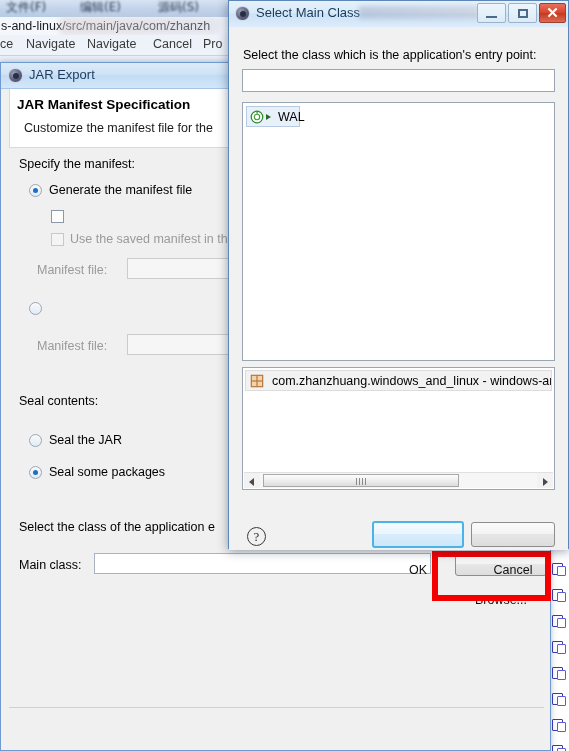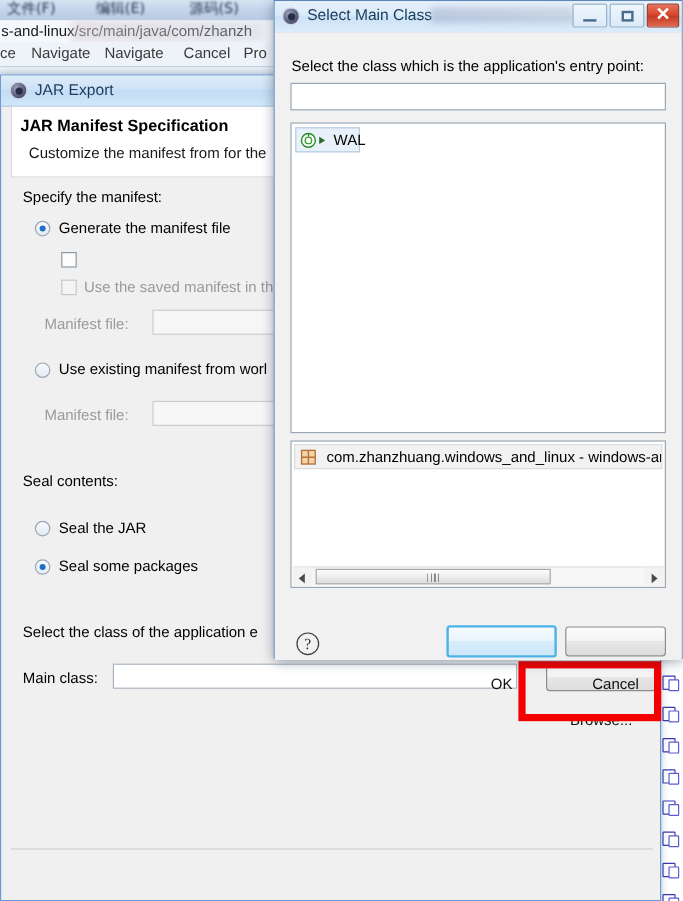--- a/index.html
+++ b/index.html
@@ -324,40 +324,39 @@
 
 <div class="abs" id="jar-export">
 
   <div id="jar-titlebar">
     <div id="jar-title-icon" class="eicon"></div>
     <div id="jar-title-text">JAR Export</div>
   </div>
 
   <div id="jar-header">
     <div id="jar-header-title">JAR Manifest Specification</div>
-    <div id="jar-header-sub">Customize the manifest from for the</div>
+    <div id="jar-header-sub">Customize the manifest file for the</div>
   </div>
 
   <div id="jar-body">
 
     <div class="lbl" style="left:10px;top:8px">Specify the manifest:</div>
 
     <div class="radio on" style="left:20px;top:35px"></div>
     <div class="lbl" style="left:40px;top:34px">Generate the manifest file</div>
 
     <div class="checkbox" style="left:42px;top:61px"></div>
 
     <div class="checkbox dim" style="left:42px;top:84px"></div>
     <div class="lbl dim" style="left:61px;top:83px">Use the saved manifest in th</div>
 
     <div class="lbl dim" style="left:28px;top:114px">Manifest file:</div>
     <div class="textfield dim" style="left:118px;top:109px;width:425px;height:21px"></div>
 
     <div class="radio" style="left:20px;top:153px"></div>
-    <div class="lbl" style="left:40px;top:152px">Use existing manifest from worl</div>
 
     <div class="lbl dim" style="left:28px;top:190px">Manifest file:</div>
     <div class="textfield dim" style="left:118px;top:185px;width:425px;height:21px"></div>
 
     <div class="lbl" style="left:10px;top:245px">Seal contents:</div>
 
     <div class="radio" style="left:20px;top:285px"></div>
     <div class="lbl" style="left:40px;top:284px">Seal the JAR</div>
 
     <div class="radio on" style="left:20px;top:317px"></div>

